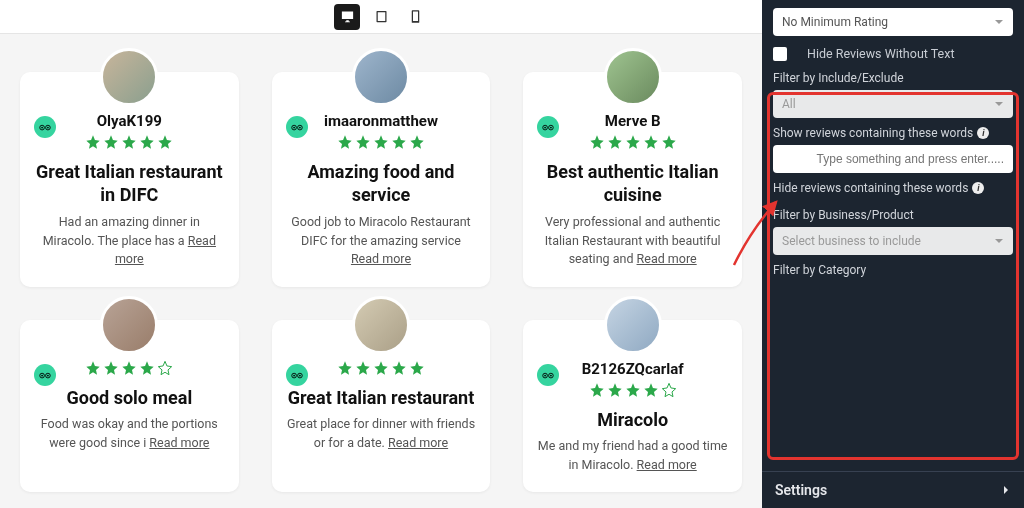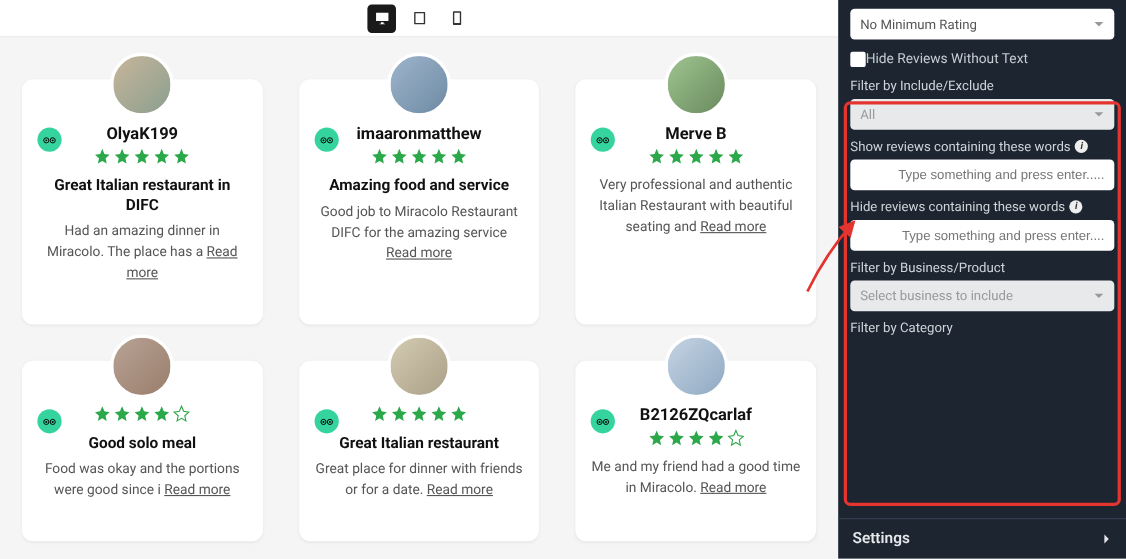--- a/index.html
+++ b/index.html
@@ -20,35 +20,35 @@
 .av2 { background: linear-gradient(135deg,#9eb5cc,#6d8aa3); }
 .av3 { background: linear-gradient(135deg,#9fc490,#6a8a5e); }
 .av4 { background: linear-gradient(135deg,#b8a396,#997d6a); }
 .av5 { background: linear-gradient(135deg,#d4cbb3,#aa9f87); }
 .av6 { background: linear-gradient(135deg,#c5d4e3,#8fa9c2); }
 .uname { font-weight: 700; font-size: 15px; color: #111; margin-bottom: 4px; }
 .stars { display: flex; justify-content: center; gap: 2px; margin-bottom: 10px; }
 .star { width: 16px; height: 16px; }
 .star.f { fill: #2ba84a; }
 .star.e { fill: none; stroke: #2ba84a; stroke-width: 1.5; }
-.title { font-weight: 700; font-size: 14px; color: #111; margin-bottom: 6px; line-height: 1.3; }
+.title { font-weight: 700; font-size: 18px; color: #111; margin-bottom: 6px; line-height: 1.3; }
 .desc { font-size: 12.5px; color: #555; line-height: 1.5; }
 .read { text-decoration: underline; color: #555; cursor: pointer; }
 .panel { width: 262px; background: #1c2530; color: #c7ccd3; display: flex; flex-direction: column; font-size: 12.5px; padding: 6px 0 0; position: relative; }
 .hl { position: absolute; top: 92px; left: 5px; right: 5px; bottom: 48px; border: 3px solid #e3342f; border-radius: 6px; pointer-events: none; z-index: 5; }
 .arrow { position: absolute; top: 190px; left: -36px; width: 60px; height: 80px; z-index: 6; pointer-events: none; }
 .sect { padding: 2px 11px 6px; }
 .lbl { font-size: 12px; color: #d0d4da; margin-bottom: 5px; display: flex; align-items: center; gap: 4px; }
 .info { width: 12px; height: 12px; border-radius: 50%; background: #eee; color: #333; display: inline-flex; align-items: center; justify-content: center; font-size: 9px; font-weight: 700; font-style: italic; }
 .sel, .inp { width: 100%; background: #fff; color: #555; border: none; border-radius: 4px; padding: 7px 9px; font-size: 12px; position: relative; }
 .sel { display: flex; justify-content: space-between; align-items: center; cursor: pointer; }
 .sel.muted { color: #999; background: #e8e9ea; }
 .inp { color: #999; text-align: right; }
 .chev { width: 10px; height: 10px; fill: #999; }
-.chk { display: flex; align-items: center; gap: 0; padding: 4px 11px 8px; }
+.chk { display: flex; align-items: center; gap: 20px; padding: 4px 11px 8px; }
 .chkbox { width: 14px; height: 14px; background: #fff; border-radius: 2px; cursor: pointer; }
 .settings { display: flex; justify-content: space-between; align-items: center; padding: 10px 13px; border-top: 1px solid #374151; font-size: 14px; font-weight: 600; color: #e5e7eb; cursor: pointer; margin-top: auto; }
 </style>
 </head>
 <body>
 
 <div class="app">
   <div class="main">
     <div class="toolbar">
       <div class="device-btn active">
@@ -151,20 +151,21 @@
             <svg class="star f" viewBox="0 0 24 24">
               <path d="M12 2l2.9 6.9L22 10l-5.5 4.9L18 22l-6-3.6L6 22l1.5-7.1L2 10l7.1-1.1z"></path>
             </svg>
             <svg class="star f" viewBox="0 0 24 24">
               <path d="M12 2l2.9 6.9L22 10l-5.5 4.9L18 22l-6-3.6L6 22l1.5-7.1L2 10l7.1-1.1z"></path>
             </svg>
             <svg class="star f" viewBox="0 0 24 24">
               <path d="M12 2l2.9 6.9L22 10l-5.5 4.9L18 22l-6-3.6L6 22l1.5-7.1L2 10l7.1-1.1z"></path>
             </svg>
           </div>
+      <div class="title">Best authentic Italian cuisine</div>
       <div class="desc">Very professional and authentic Italian Restaurant with beautiful seating and <span class="read">Read more</span></div>
     </div>
     <div class="card">
       <div class="badge">
         <svg viewBox="0 0 24 24">
               <circle cx="7" cy="13" r="4" fill="none" stroke="#000" stroke-width="1.5"></circle>
               <circle cx="17" cy="13" r="4" fill="none" stroke="#000" stroke-width="1.5"></circle>
               <circle cx="7" cy="13" r="1.5" fill="#000"></circle>
               <circle cx="17" cy="13" r="1.5" fill="#000"></circle>
             </svg>
@@ -241,20 +242,21 @@
             <svg class="star f" viewBox="0 0 24 24">
               <path d="M12 2l2.9 6.9L22 10l-5.5 4.9L18 22l-6-3.6L6 22l1.5-7.1L2 10l7.1-1.1z"></path>
             </svg>
             <svg class="star f" viewBox="0 0 24 24">
               <path d="M12 2l2.9 6.9L22 10l-5.5 4.9L18 22l-6-3.6L6 22l1.5-7.1L2 10l7.1-1.1z"></path>
             </svg>
             <svg class="star e" viewBox="0 0 24 24">
               <path d="M12 2l2.9 6.9L22 10l-5.5 4.9L18 22l-6-3.6L6 22l1.5-7.1L2 10l7.1-1.1z"></path>
             </svg>
           </div>
+      <div class="title">Miracolo</div>
       <div class="desc">Me and my friend had a good time in Miracolo. <span class="read">Read more</span></div>
     </div>
       </div>
   </div>
 
   <div class="panel">
     <div class="hl"></div>
     <svg class="arrow" viewBox="0 0 60 80">
       <defs>
           <marker id="ah" markerWidth="6" markerHeight="6" refX="5" refY="3" orient="auto">
@@ -294,21 +296,20 @@
         <span class="info">i</span>
       </div>
       <input class="inp" placeholder="Type something and press enter....." style="">
     </div>
 
     <div class="sect">
       <div class="lbl">
         <span>Hide reviews containing these words</span>
         <span class="info">i</span>
       </div>
-      <input class="inp" placeholder="Type something and press enter...." style="">
     </div>
 
     <div class="sect">
       <div class="lbl">Filter by Business/Product</div>
       <div class="sel muted">
         <span>Select business to include</span>
         <svg class="chev" viewBox="0 0 10 10">
             <path d="M1 3l4 4 4-4"></path>
           </svg>
       </div>

